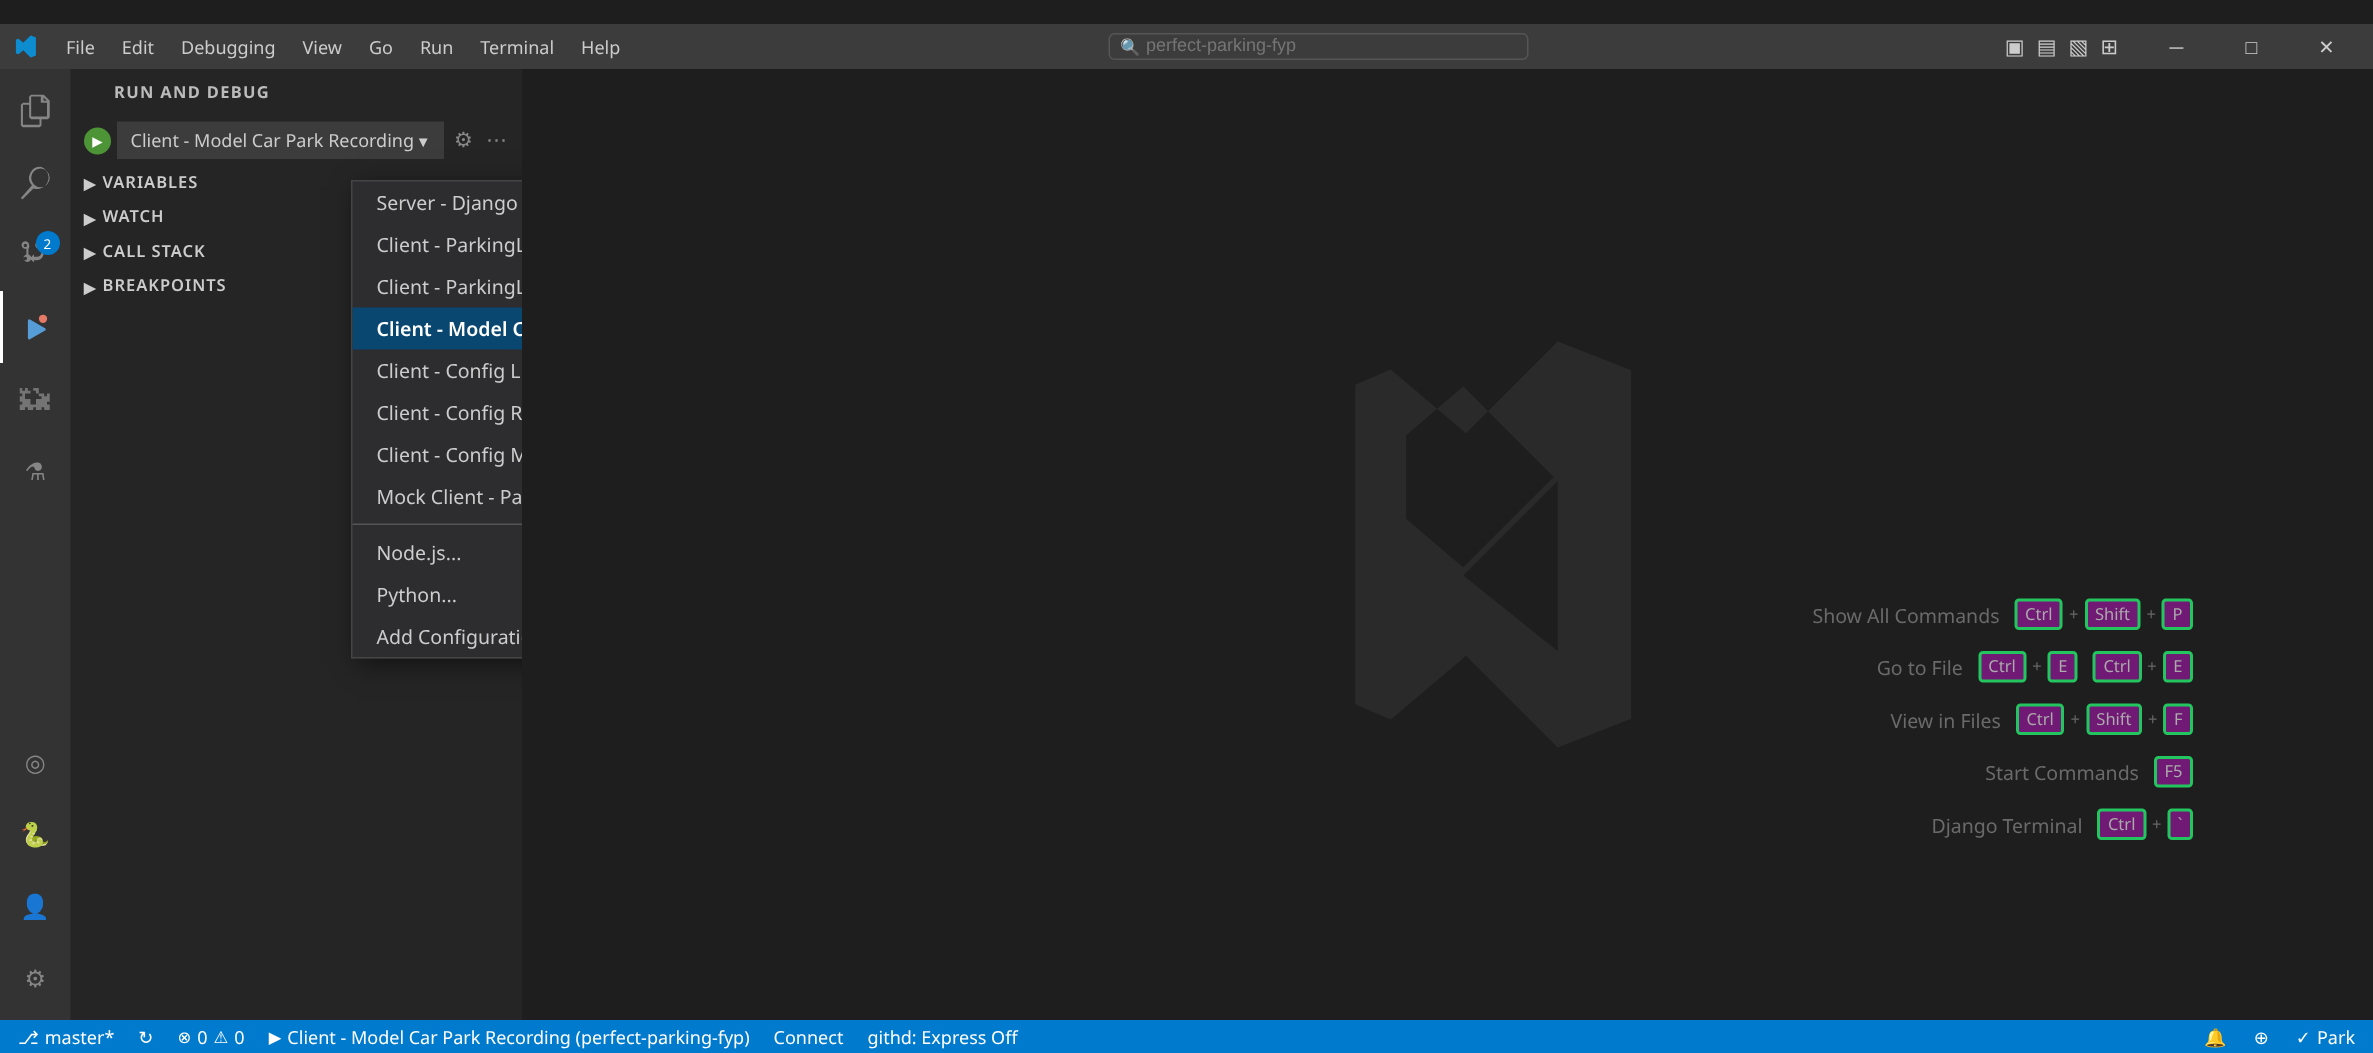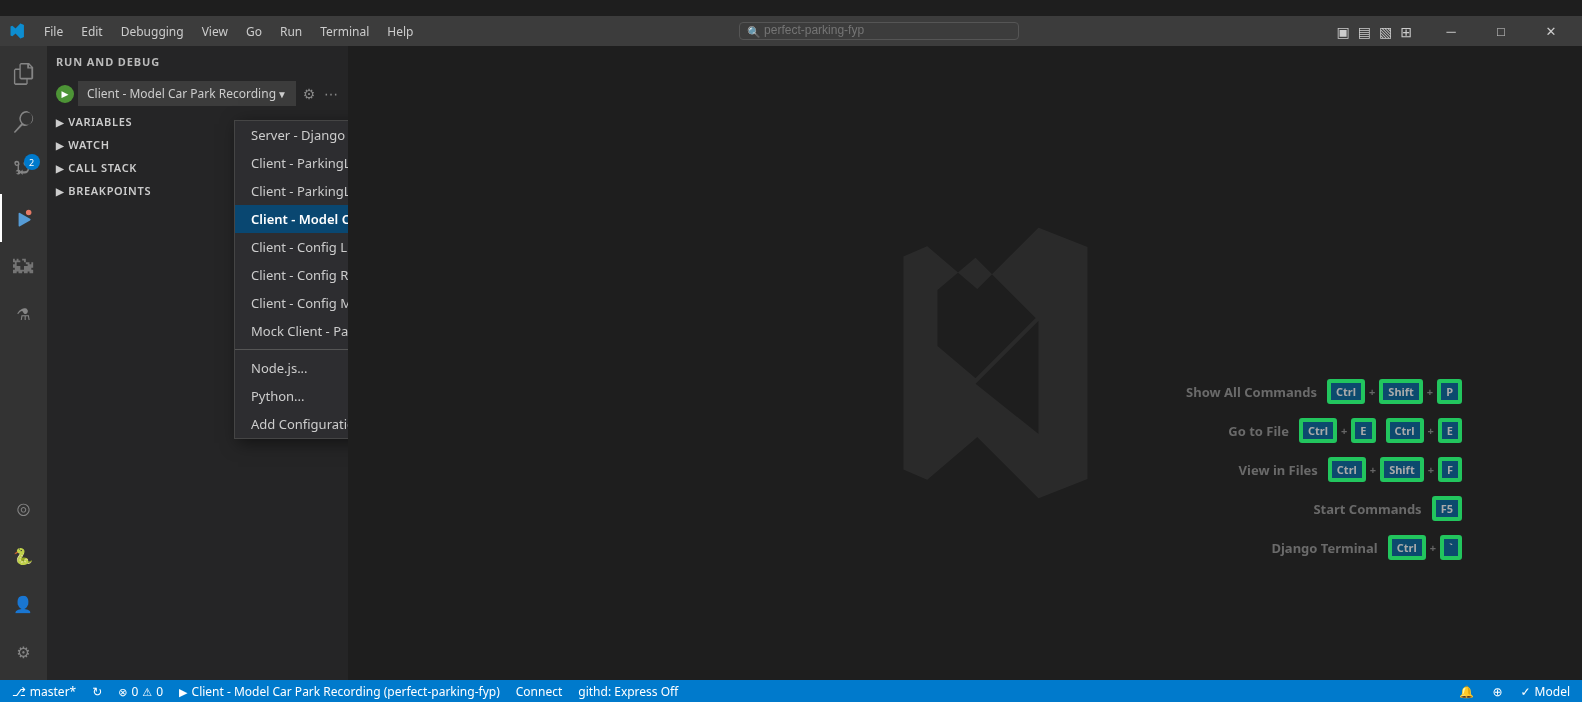--- a/index.html
+++ b/index.html
@@ -149,21 +149,21 @@
       width: 300px;
       background: #252526;
       flex-shrink: 0;
       display: flex;
       flex-direction: column;
       overflow: hidden;
     }
     .sidebar-header {
       display: flex;
       align-items: flex-end;
-      padding: 8px 8px;
+      padding: 8px 28px;
       font-size: 11px;
       font-weight: 700;
       text-transform: uppercase;
       letter-spacing: 0.08em;
       color: #bbbbbb;
       flex-shrink: 0;
     }
     .debug-toolbar {
       display: flex;
       align-items: center;
@@ -249,43 +249,42 @@
       width: 300px;
       height: 300px;
     }
     .shortcuts-panel {
       position: absolute;
       bottom: 120px;
       right: 120px;
       display: flex;
       flex-direction: column;
       gap: 14px;
-      font-weight: bold;
     }
     .shortcut-row {
       display: flex;
       align-items: center;
       justify-content: flex-end;
       gap: 10px;
       color: #6a6a6a;
       font-size: 13px;
     }
     .shortcut-label {
       color: #6a6a6a;
       text-align: right;
       min-width: 140px;
     }
     .kbd-group {
       display: flex;
       align-items: center;
       gap: 4px;
     }
     .kbd {
-      background: #0c4a6e;
-      border: 4px solid #22c55e;
+      background: #701a75;
+      border: 2px solid #22c55e;
       border-radius: 3px;
       padding: 1px 5px;
       font-size: 11px;
       color: #aaa;
     }
     .kbd-sep { color: #666; font-size: 11px; }
 
     
     .statusbar {
       height: 22px;
@@ -538,16 +537,16 @@
   </div>
   <div class="statusbar-right">
     <div class="statusbar-item">
       <span>🔔</span>
     </div>
     <div class="statusbar-item">
       <span>⊕</span>
     </div>
     <div class="statusbar-item">
       <span>✓</span>
-      <span>Model</span>
+      <span>Park</span>
     </div>
   </div>
 </div>
 
 </body></html>

